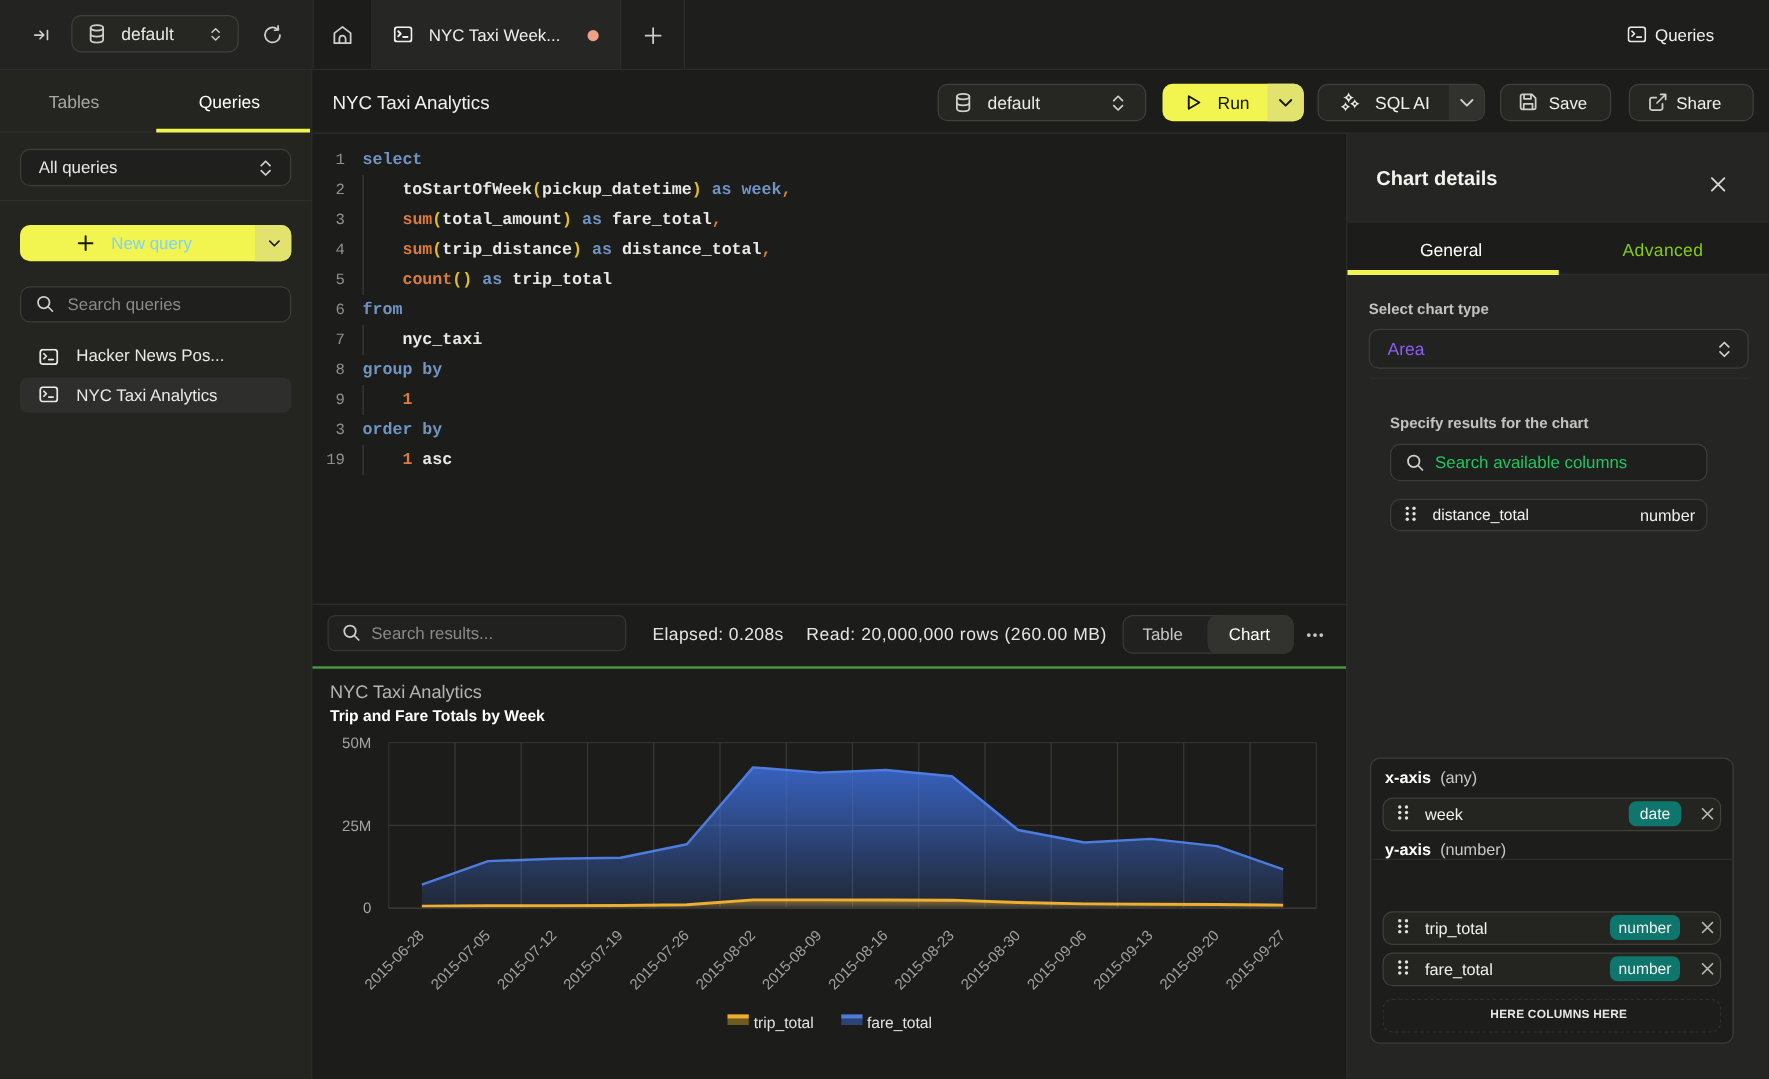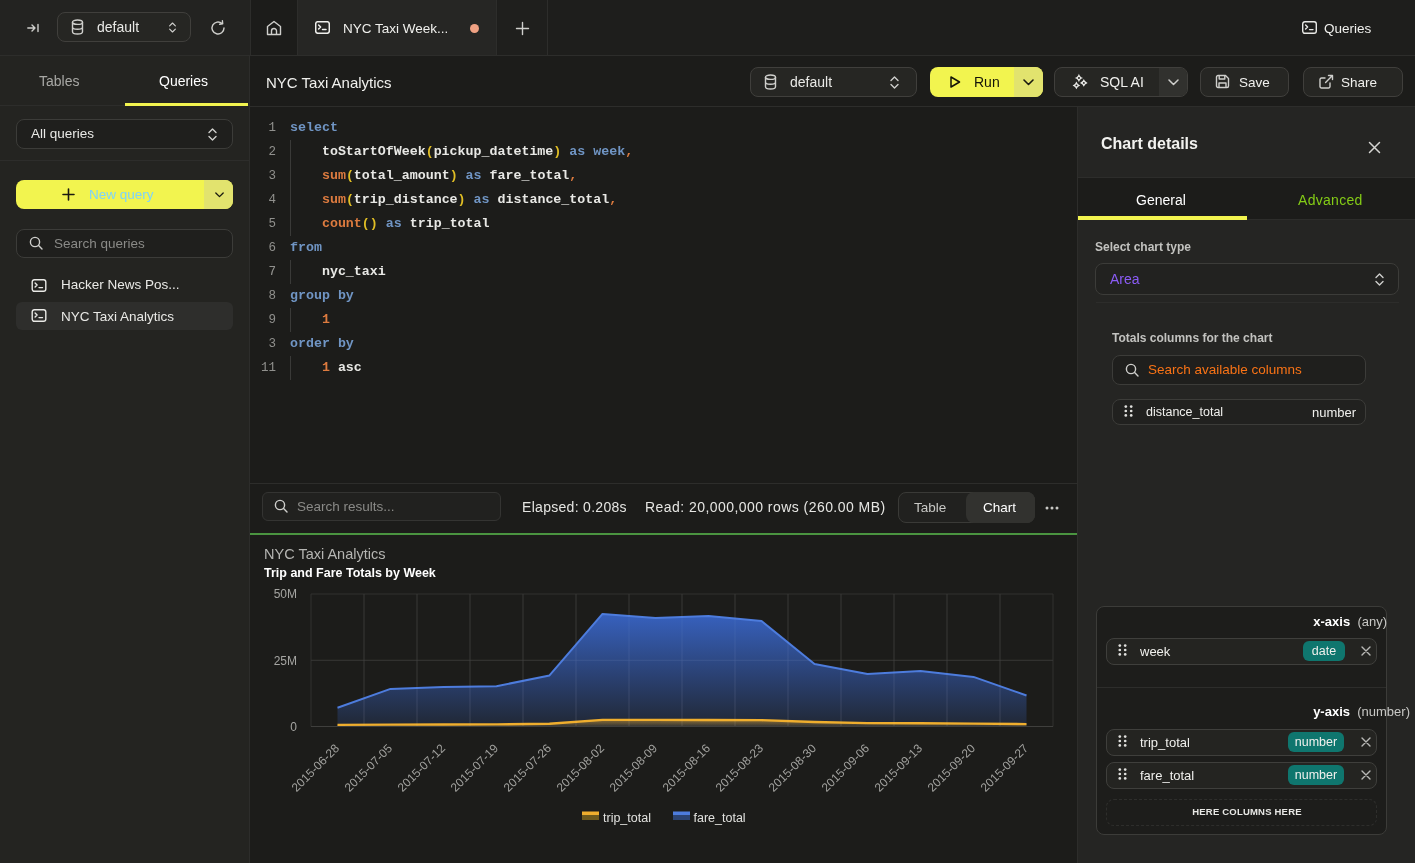--- a/index.html
+++ b/index.html
@@ -175,21 +175,21 @@
 <div class="ln" style="top:116px">1</div>
 <div class="ln" style="top:140px">2</div>
 <div class="ln" style="top:164px">3</div>
 <div class="ln" style="top:188px">4</div>
 <div class="ln" style="top:212px">5</div>
 <div class="ln" style="top:236px">6</div>
 <div class="ln" style="top:260px">7</div>
 <div class="ln" style="top:284px">8</div>
 <div class="ln" style="top:308px">9</div>
 <div class="ln" style="top:332px">3</div>
-<div class="ln" style="top:356px">11</div>
+<div class="ln" style="top:356px">19</div>
 <div class="cl" style="top:116px;font-family:'Liberation Mono',monospace;font-size:13.3px;font-weight:bold"><span class="kw">select</span></div>
 <div class="cl" style="top:140px;font-family:'Liberation Mono',monospace;font-size:13.3px;font-weight:bold">    toStartOfWeek<span class="pr">(</span>pickup_datetime<span class="pr">)</span> <span class="kw">as</span> <span class="kw">week</span><span class="or">,</span></div>
 <div class="cl" style="top:164px;font-family:'Liberation Mono',monospace;font-size:13.3px;font-weight:bold">    <span class="fn">sum</span><span class="pr">(</span>total_amount<span class="pr">)</span> <span class="kw">as</span> fare_total<span class="or">,</span></div>
 <div class="cl" style="top:188px;font-family:'Liberation Mono',monospace;font-size:13.3px;font-weight:bold">    <span class="fn">sum</span><span class="pr">(</span>trip_distance<span class="pr">)</span> <span class="kw">as</span> distance_total<span class="or">,</span></div>
 <div class="cl" style="top:212px;font-family:'Liberation Mono',monospace;font-size:13.3px;font-weight:bold">    <span class="fn">count</span><span class="pr">()</span> <span class="kw">as</span> trip_total</div>
 <div class="cl" style="top:236px;font-family:'Liberation Mono',monospace;font-size:13.3px;font-weight:bold"><span class="kw">from</span></div>
 <div class="cl" style="top:260px;font-family:'Liberation Mono',monospace;font-size:13.3px;font-weight:bold">    nyc_taxi</div>
 <div class="cl" style="top:284px;font-family:'Liberation Mono',monospace;font-size:13.3px;font-weight:bold"><span class="kw">group by</span></div>
 <div class="cl" style="top:308px;font-family:'Liberation Mono',monospace;font-size:13.3px;font-weight:bold">    <span class="or">1</span></div>
 <div class="cl" style="top:332px;font-family:'Liberation Mono',monospace;font-size:13.3px;font-weight:bold"><span class="kw">order by</span></div>
@@ -309,57 +309,57 @@
 <div class="abs" style="left:1298px;top:192px;font-size:14px;color:#84cc16;letter-spacing:0.3px">Advanced</div>
 <div class="abs" style="left:1078px;top:219px;width:337px;height:1px;background:#2d2d2b"></div>
 <div class="abs" style="left:1078px;top:216px;width:169px;height:4px;background:#f2f44f"></div>
 <div class="abs" style="left:1095px;top:240px;font-size:12px;color:#c2c2bf;font-weight:bold">Select chart type</div>
 <div class="abs" style="left:1095px;top:263px;width:304px;height:32px;background:#222220;border:1px solid #3c3c39;border-radius:8px"></div>
 <div class="abs" style="left:1110px;top:271px;font-size:14px;color:#8b5cf6">Area</div>
 <svg class="abs ico" style="left:1374px;top:272px" width="11" height="15" viewBox="0 0 11 15" stroke-width="1.5">
 <path d="M2 5.5 L5.5 2 L9 5.5 M2 9.5 L5.5 13 L9 9.5"></path>
   </svg>
 <div class="abs" style="left:1096px;top:302px;width:303px;height:1px;background:#2d2d2b"></div>
-<div class="abs" style="left:1112px;top:331px;font-size:12px;color:#c2c2bf;font-weight:bold">Totals columns for the chart</div>
+<div class="abs" style="left:1112px;top:331px;font-size:12px;color:#c2c2bf;font-weight:bold">Specify results for the chart</div>
 <div class="abs" style="left:1112px;top:355px;width:254px;height:30px;background:#1f1f1d;border:1px solid #3c3c39;border-radius:8px"></div>
 <svg class="abs ico" style="left:1125px;top:363px" width="14" height="14" viewBox="0 0 14 14" stroke="#8a8a87" stroke-width="1.4">
 <circle cx="6" cy="6" r="4.6"></circle>
     <path d="M9.6 9.6 L13 13"></path>
   </svg>
-<div class="abs" style="left:1148px;top:362px;font-size:13.5px;color:#f97316">Search available columns</div>
+<div class="abs" style="left:1148px;top:362px;font-size:13.5px;color:#22c55e">Search available columns</div>
 <div class="abs" style="left:1112px;top:399px;width:254px;height:26px;background:#21211f;border:1px solid #3c3c39;border-radius:8px"></div>
 <svg class="abs" style="left:1124px;top:405px" width="9" height="12" viewBox="0 0 9 12" fill="#e0e0dd">
 <circle cx="1.8" cy="1.6" r="1.35"></circle>
     <circle cx="7.2" cy="1.6" r="1.35"></circle>
     <circle cx="1.8" cy="6" r="1.35"></circle>
     <circle cx="7.2" cy="6" r="1.35"></circle>
     <circle cx="1.8" cy="10.4" r="1.35"></circle>
     <circle cx="7.2" cy="10.4" r="1.35"></circle>
   </svg>
 <div class="abs" style="left:1146px;top:405px;font-size:12.5px;color:#f0f0ed;font-weight:500">distance_total</div>
 <div class="abs" style="left:1312px;top:405px;font-size:13px;color:#f0f0ed;font-weight:500">number</div>
 
 <div class="abs" style="left:1096px;top:606px;width:291px;height:229px;background:#1d1d1b;border:1px solid #3c3c39;border-radius:8px"></div>
-<div class="abs" style="left:1096px;top:614px;width:291px;height:15px;text-align:right;text-indent:12px;font-size:13px;color:#fff"><b>x-axis</b>&nbsp; <span style="color:#c8c8c5">(any)</span></div>
+<div class="abs" style="left:1096px;top:614px;width:291px;height:15px;text-align:left;text-indent:12px;font-size:13px;color:#fff"><b>x-axis</b>&nbsp; <span style="color:#c8c8c5">(any)</span></div>
 <div class="abs" style="left:1106px;top:638px;width:271px;height:27px;background:#242421;border:1px solid #3f3f3c;border-radius:8px"></div>
 <svg class="abs" style="left:1118px;top:644px" width="9" height="12" viewBox="0 0 9 12" fill="#e0e0dd">
 <circle cx="1.8" cy="1.6" r="1.35"></circle>
     <circle cx="7.2" cy="1.6" r="1.35"></circle>
     <circle cx="1.8" cy="6" r="1.35"></circle>
     <circle cx="7.2" cy="6" r="1.35"></circle>
     <circle cx="1.8" cy="10.4" r="1.35"></circle>
     <circle cx="7.2" cy="10.4" r="1.35"></circle>
   </svg>
 <div class="abs" style="left:1140px;top:644px;font-size:13px;color:#f0f0ed;font-weight:500">week</div>
 <div class="badge" style="left:1303px;top:641px;width:42px;height:20px;line-height:20px">date</div>
 <svg class="abs" style="left:1361px;top:646px" width="10" height="10" viewBox="0 0 10 10" fill="none" stroke="#b8b8b5" stroke-width="1.4" stroke-linecap="round">
 <path d="M1 1 L9 9 M9 1 L1 9"></path>
   </svg>
 <div class="abs" style="left:1097px;top:687px;width:289px;height:1px;background:#2d2d2b"></div>
-<div class="abs" style="left:1096px;top:704px;width:314px;height:15px;text-align:right;text-indent:12px;font-size:13px;color:#fff"><b>y-axis</b>&nbsp; <span style="color:#c8c8c5">(number)</span></div>
+<div class="abs" style="left:1096px;top:672px;width:314px;height:15px;text-align:left;text-indent:12px;font-size:13px;color:#fff"><b>y-axis</b>&nbsp; <span style="color:#c8c8c5">(number)</span></div>
 <div class="abs" style="left:1106px;top:729px;width:271px;height:27px;background:#242421;border:1px solid #3f3f3c;border-radius:8px"></div>
 <svg class="abs" style="left:1118px;top:735px" width="9" height="12" viewBox="0 0 9 12" fill="#e0e0dd">
 <circle cx="1.8" cy="1.6" r="1.35"></circle>
     <circle cx="7.2" cy="1.6" r="1.35"></circle>
     <circle cx="1.8" cy="6" r="1.35"></circle>
     <circle cx="7.2" cy="6" r="1.35"></circle>
     <circle cx="1.8" cy="10.4" r="1.35"></circle>
     <circle cx="7.2" cy="10.4" r="1.35"></circle>
   </svg>
 <div class="abs" style="left:1140px;top:735px;font-size:13px;color:#f0f0ed;font-weight:500">trip_total</div>

